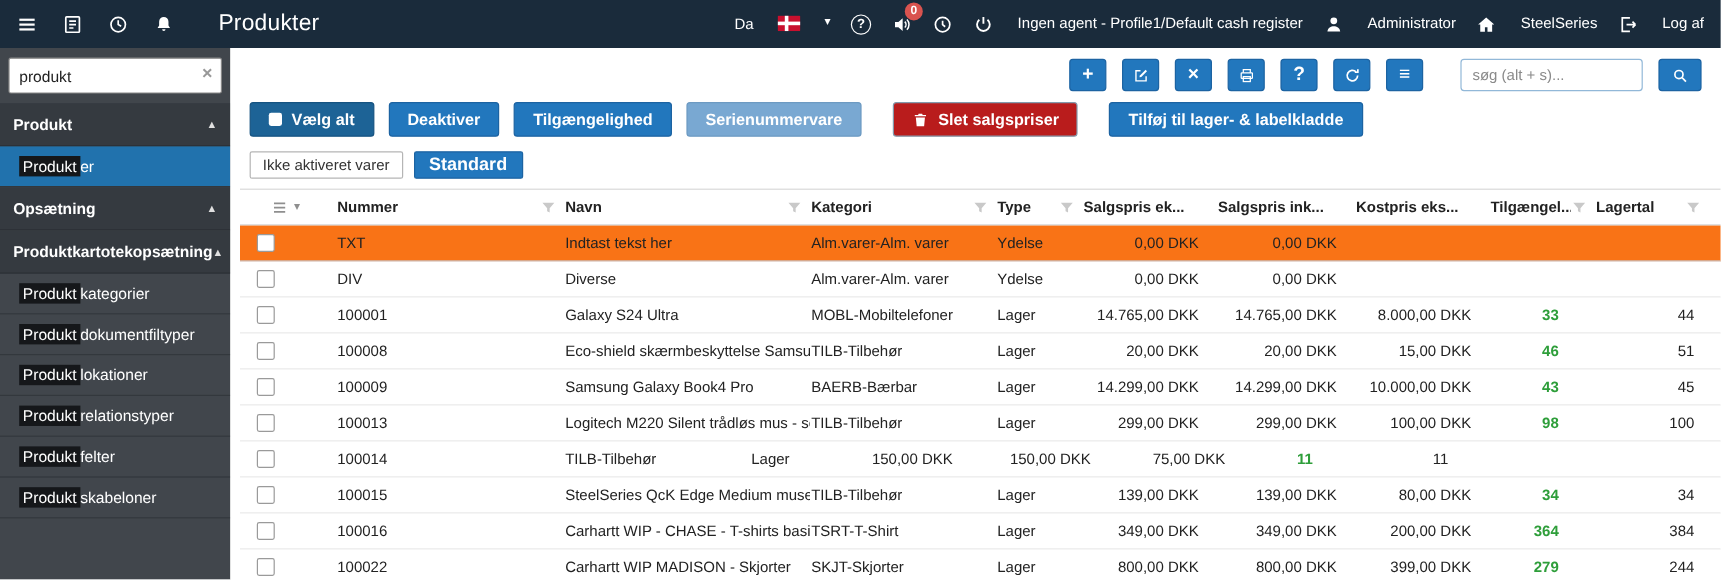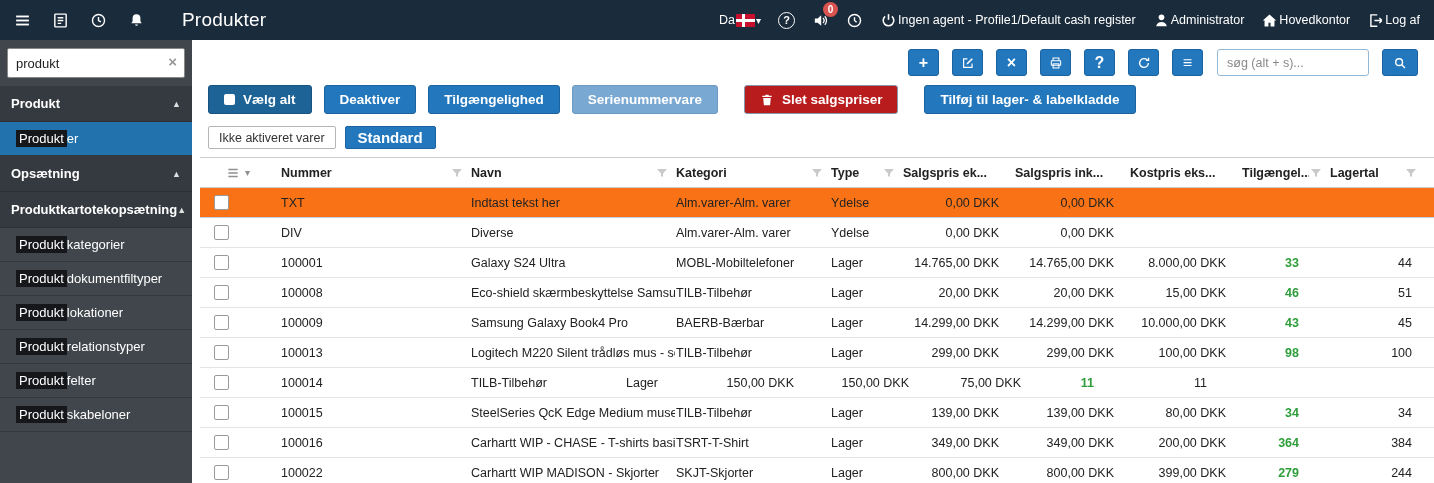--- a/index.html
+++ b/index.html
@@ -7,21 +7,21 @@
   body{font-family:"Liberation Sans","DejaVu Sans",sans-serif;background:#fff;}
   .app{width:1434px;height:483px;display:flex;flex-direction:column;overflow:hidden;}
 
   
   .topbar{height:40px;background:#1a2b3b;display:flex;align-items:center;padding:0 14px;gap:21px;color:#fff;flex:0 0 auto;}
   .tb-icon{display:flex;align-items:center;cursor:pointer;color:#fff;}
   .svgicon{width:17px;height:17px;display:block;}
   .s14{width:14px;height:14px;}
   .tb-title{font-size:19px;font-weight:400;margin-left:16px;letter-spacing:.2px;white-space:nowrap;}
   .tb-right{margin-left:auto;display:flex;align-items:center;gap:17px;font-size:12.5px;white-space:nowrap;}
-  .tb-group{display:flex;align-items:center;gap:1px;cursor:pointer;}
+  .tb-group{display:flex;gap:20px;cursor:pointer;}
   .flag{width:19px;height:13px;border-radius:1px;display:inline-block;
     background:linear-gradient(#fff,#fff) 6px 0/3px 100% no-repeat,
                linear-gradient(#fff,#fff) 0 5px/100% 3px no-repeat,#c8102e;}
   .caret{font-size:10px;}
   .help-circle{width:17px;height:17px;border:1.5px solid #fff;border-radius:50%;display:flex;align-items:center;justify-content:center;font-size:11px;font-weight:bold;cursor:pointer;}
   .tb-sound{position:relative;display:flex;align-items:center;cursor:pointer;}
   .badge{position:absolute;top:-10px;right:-9px;background:#d9534f;color:#fff;font-size:10px;min-width:15px;height:15px;line-height:15px;border-radius:8px;text-align:center;padding:0 2px;font-weight:bold;}
 
   
   .body{display:flex;flex:1;min-height:0;}
@@ -35,21 +35,21 @@
   .sb-arrow{font-size:9px;color:#e0e0e0;}
   .sb-item{height:34px;display:flex;align-items:center;padding:0 8px 0 16px;border-bottom:1px solid #33383d;cursor:pointer;white-space:nowrap;}
   .sb-item.selected{background:#2172ad;}
   .sb-mark{background:#15171a;padding:1px 3px;}
 
   
   .main{flex:1;display:flex;flex-direction:column;background:#fff;min-width:0;}
   .toolbar-top{display:flex;align-items:center;justify-content:flex-end;gap:13px;padding:9px 16px 5px;}
   .ibtn{width:31px;height:27px;background:#2277bd;border:1px solid #1c63a2;border-radius:3px;color:#fff;display:flex;align-items:center;justify-content:center;cursor:pointer;font-family:inherit;flex:0 0 auto;}
   .glyph{font-size:16px;font-weight:bold;line-height:1;}
-  .search-input{width:152px;height:27px;border:1px solid #92b8d8;border-radius:3px;padding:0 9px;font-size:12.5px;color:#333;margin-left:1px;font-family:inherit;}
+  .search-input{width:152px;height:27px;border:1px solid #92b8d8;border-radius:3px;padding:0 9px;font-size:12.5px;color:#333;margin-left:18px;font-family:inherit;}
   .search-input::placeholder{color:#8a8a8a;}
   .search-btn{width:36px;}
   .toolbar-actions{display:flex;align-items:center;gap:12px;padding:4px 16px 10px;}
   .abtn{height:29px;padding:12px 15px;background:#2277bd;border:1px solid #1c63a2;border-radius:3px;color:#fff;font-size:13.5px;font-weight:600;display:flex;align-items:center;gap:8px;cursor:pointer;font-family:inherit;white-space:nowrap;}
   .abtn.dark{background:#1d6396;border-color:#165381;}
   .abtn.light{background:#79a8d2;border-color:#6d9ac2;}
   .abtn.gray{background:#b91c1c;border-color:#8399ab;}
   .abtn.ml{margin-left:14px;}
   .cb-glyph{width:11px;height:11px;background:#fff;border-radius:2px;display:inline-block;}
   .view-tabs{display:flex;align-items:center;gap:9px;padding:2px 16px 8px;}
@@ -150,21 +150,21 @@
         <svg class="svgicon" viewBox="0 0 24 24" fill="currentColor">
             <circle cx="12" cy="7.5" r="4"></circle>
             <path d="M4.5 20c.5-4 4-6 7.5-6s7 2 7.5 6z"></path>
           </svg>
         <span>Administrator</span>
       </span>
       <span class="tb-group">
         <svg class="svgicon" viewBox="0 0 24 24" fill="currentColor">
             <path d="M12 3.5 2.5 12H5v8.5h5.5V15h3v5.5H19V12h2.5z"></path>
           </svg>
-        <span>Hovedkontor</span>
+        <span>SteelSeries</span>
       </span>
       <span class="tb-group">
         <svg class="svgicon" viewBox="0 0 24 24" fill="none" stroke="currentColor" stroke-width="2">
             <path d="M14.5 4H5.5v16h9"></path>
             <path d="M10.5 12H21m0 0-3.5-3.5M21 12l-3.5 3.5"></path>
           </svg>
         <span>Log af</span>
       </span>
     </div>
   </header>

